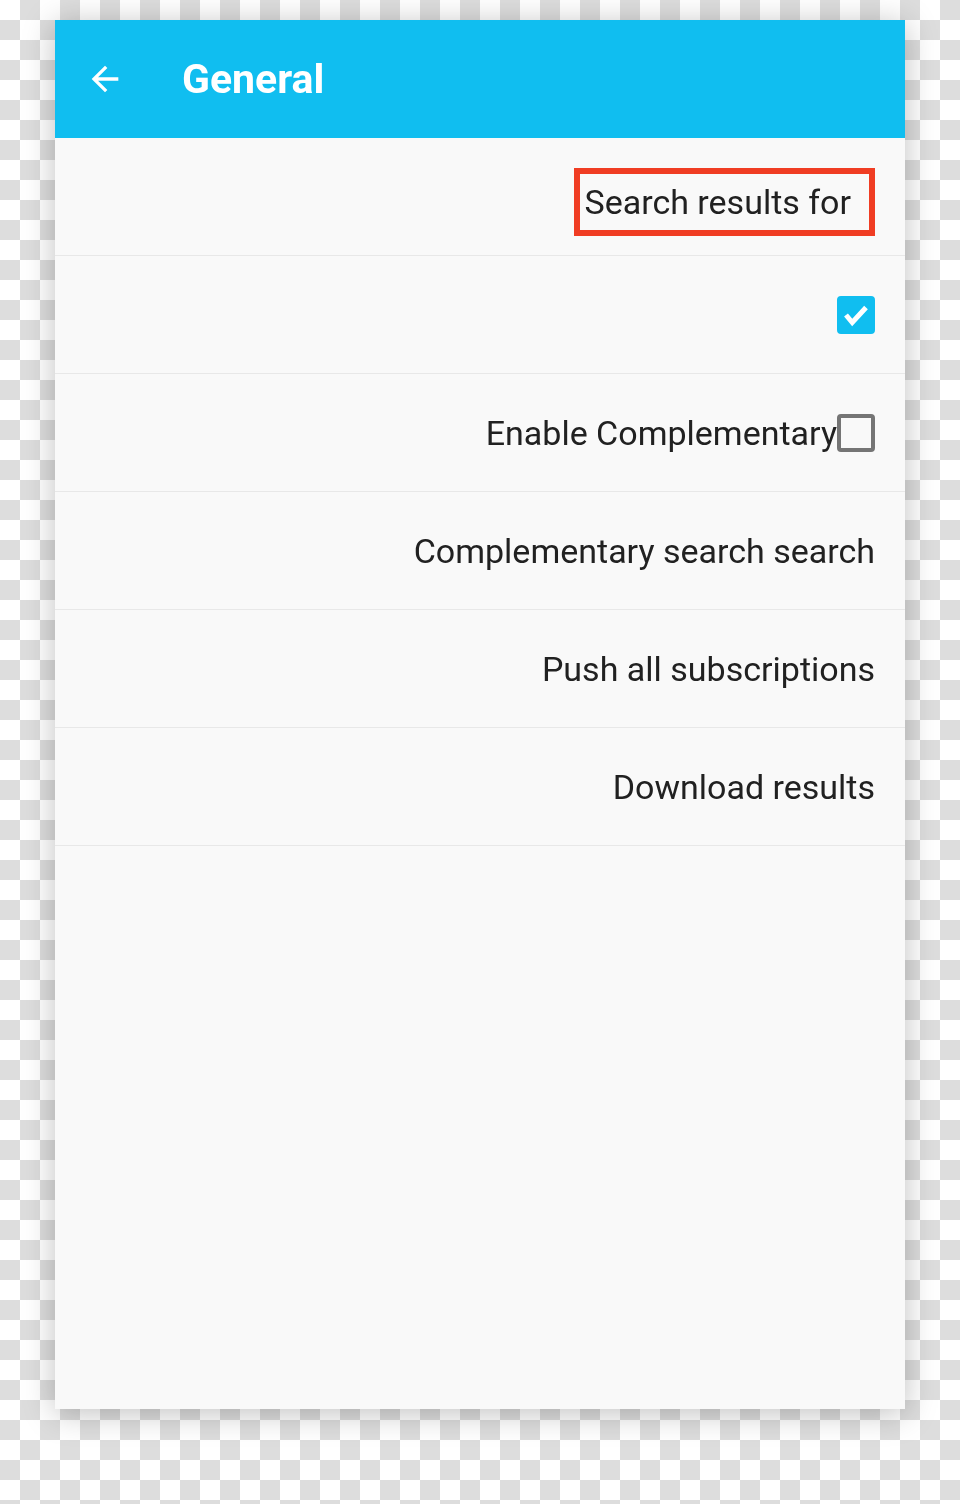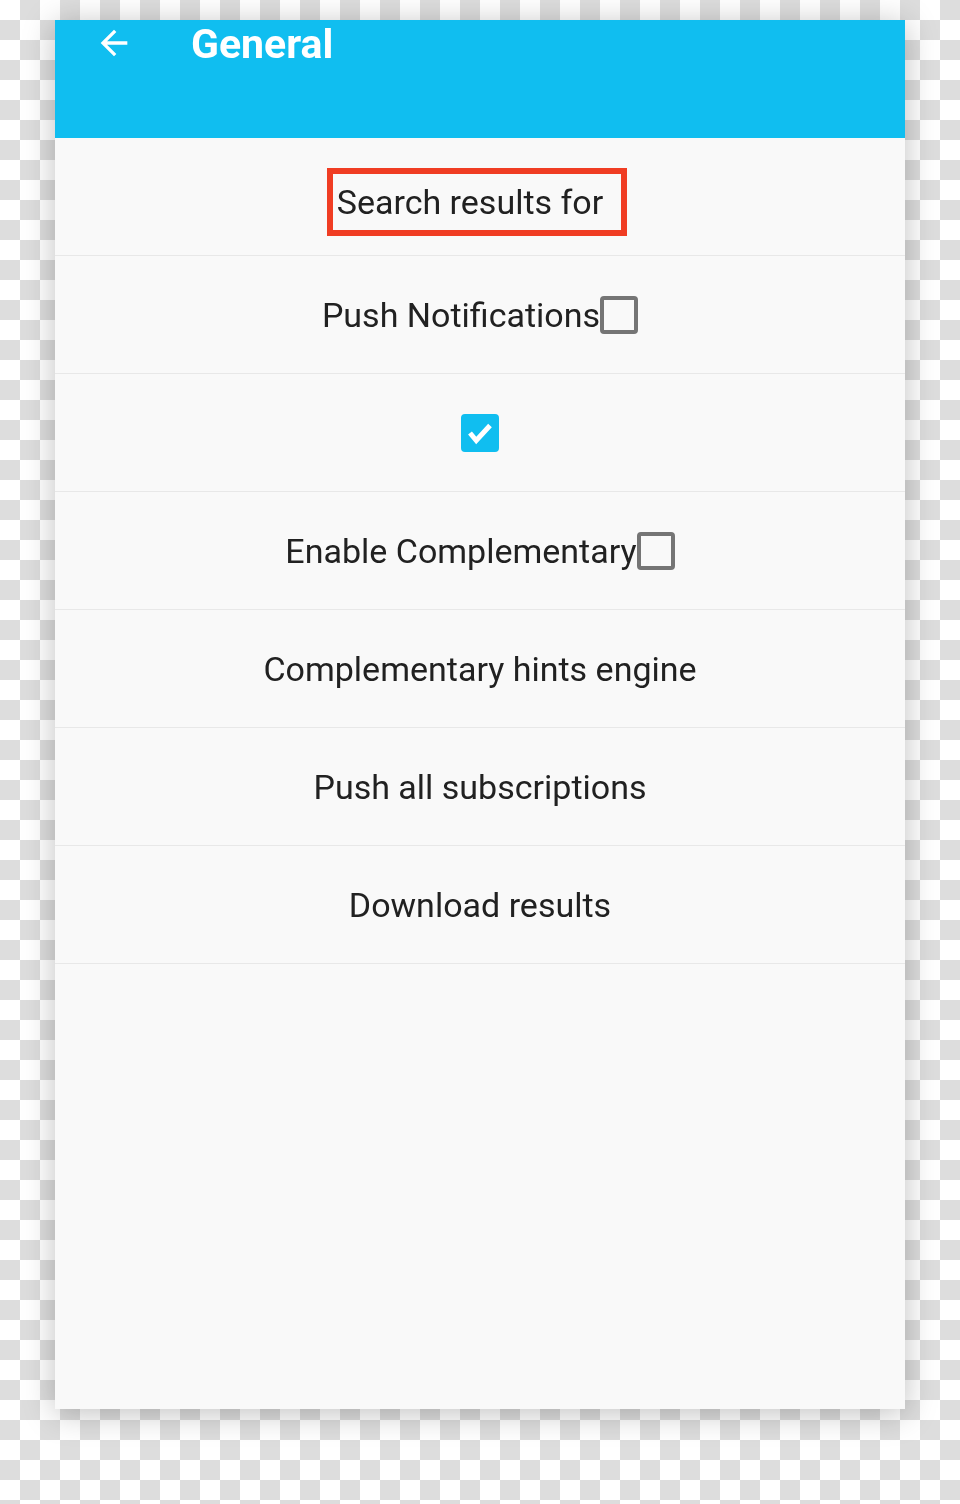--- a/index.html
+++ b/index.html
@@ -32,21 +32,22 @@
       box-shadow: 0 4px 30px rgba(0,0,0,0.25);
       display: flex;
       flex-direction: column;
       overflow: hidden;
     }
     
     .app-bar {
       background: #10bef0;
       height: 118px;
       display: flex;
-      padding-left: 36px;
+      align-items: center;
+      padding-left: 27px;
     }
     
     .back-icon {
       width: 45px;
       height: 45px;
       display: flex;
       align-items: center;
       justify-content: center;
       cursor: pointer;
     }
@@ -71,21 +72,21 @@
       flex-direction: column;
     }
     
     .row {
       height: 118px;
       border-bottom: 1px solid #e8e8e8;
       display: flex;
       align-items: center;
       padding: 0 30px;
       cursor: pointer;
-      justify-content: center;
+      justify-content: flex-end;
     }
     
     .row-label {
       font-size: 34px;
       color: #212121;
       font-weight: 400;
     }
     
     .highlight-box {
       border: 6px solid #f03d23;
@@ -137,40 +138,36 @@
   </div>
 
   <div class="content">
 
     <div class="row first-row">
       <span class="highlight-box">
         <span class="row-label">Search results for</span>
       </span>
     </div>
 
-    <div class="row">
-      <span class="row-label">Push Notifications</span>
-      <div class="checkbox"></div>
-    </div>
 
     <div class="row">
       <div class="checkbox checked">
         <svg viewBox="0 0 24 24">
             <polyline points="4,12 9,18 20,6"></polyline>
           </svg>
       </div>
     </div>
 
     <div class="row">
       <span class="row-label">Enable Complementary</span>
       <div class="checkbox"></div>
     </div>
 
     <div class="row">
-      <span class="row-label">Complementary hints engine</span>
+      <span class="row-label">Complementary search search</span>
     </div>
 
     <div class="row">
       <span class="row-label">Push all subscriptions</span>
     </div>
 
     <div class="row">
       <span class="row-label">Download results</span>
     </div>
 

